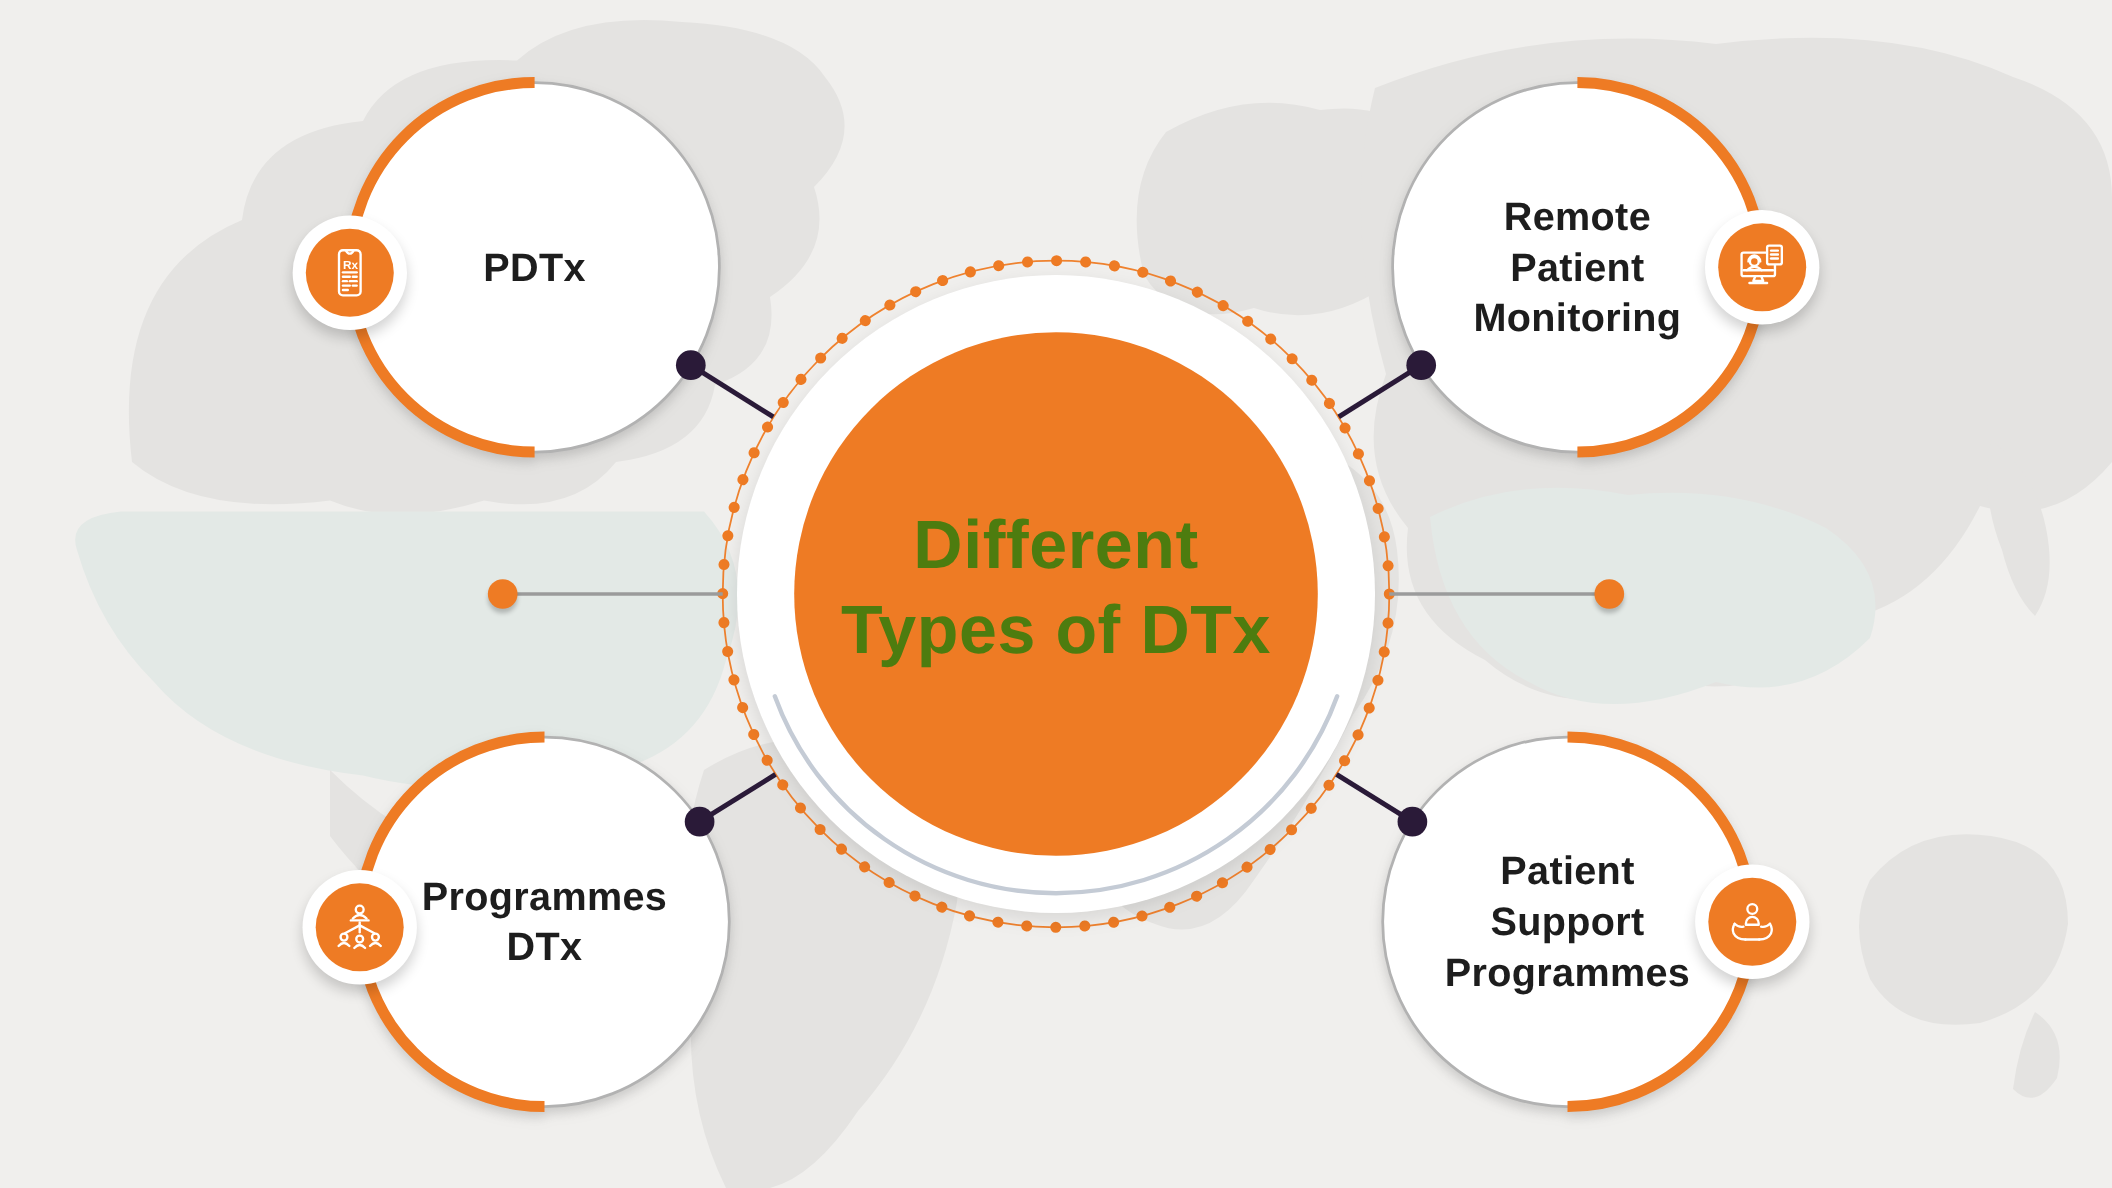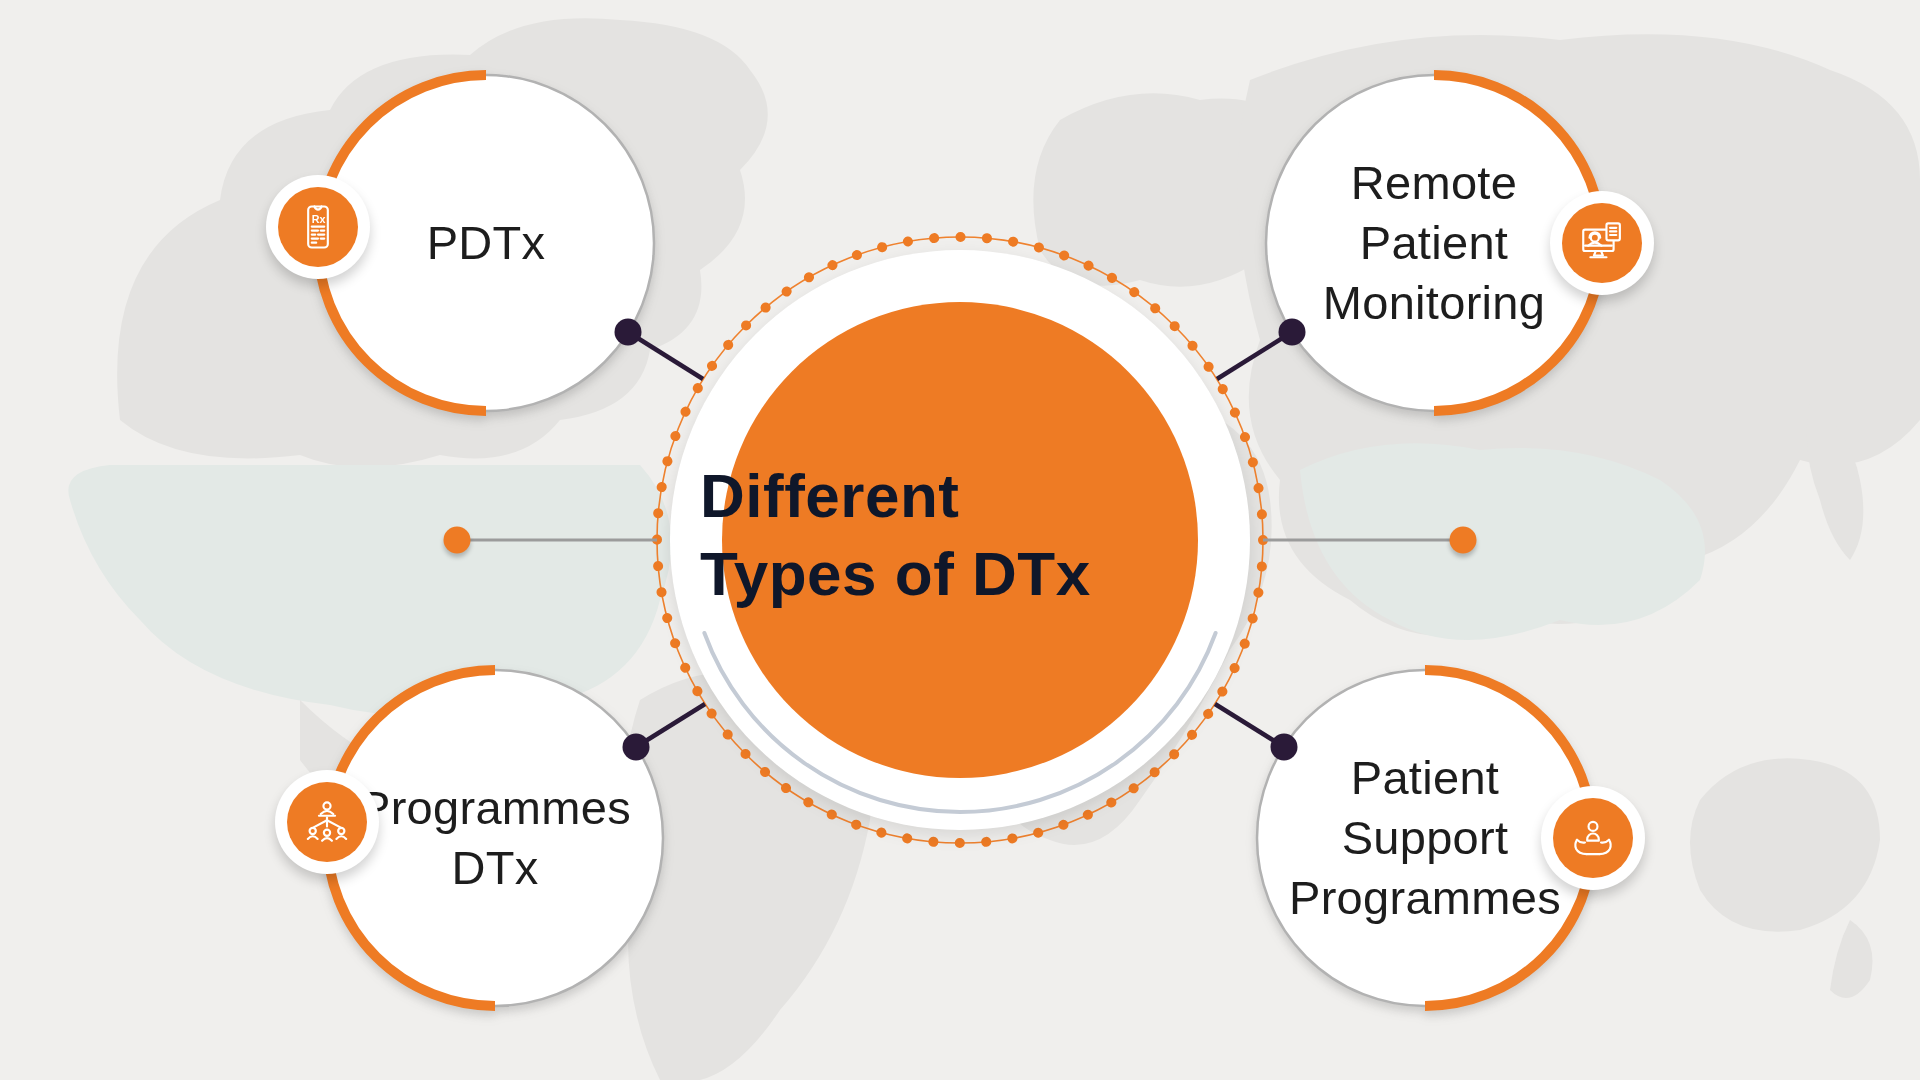--- a/index.html
+++ b/index.html
@@ -26,45 +26,45 @@
 
   
   .center-group{position:absolute;left:630px;top:210px;width:660px;height:660px;z-index:1;}
   .dot-ring-line{fill:none;stroke:var(--accent-orange);stroke-width:1.6;opacity:.95;}
   .dot-ring{fill:none;stroke:var(--accent-orange);stroke-width:10;stroke-linecap:round;stroke-dasharray:0.1 26.34;}
   .big-white{fill:#ffffff;filter:drop-shadow(0 6px 8px rgba(0,0,0,.10));}
   .bottom-arc{fill:none;stroke:var(--arc-gray);stroke-width:4;stroke-linecap:round;}
   .center-orange{fill:var(--accent-orange);}
   .center-title{
     position:absolute;left:700px;top:457px;width:520px;z-index:3;
-    text-align:left;color:#0f172a;font-size:62px;font-weight:700;
+    text-align:center;color:#4d7c0f;font-size:62px;font-weight:700;
     line-height:1.26;white-space:pre-line;letter-spacing:.5px;
   }
 
   
   .node{position:absolute;width:356px;height:356px;z-index:2;}
   .node.tl{left:308px;top:65px;}
   .node.tr{left:1256px;top:65px;}
   .node.bl{left:317px;top:660px;}
   .node.br{left:1247px;top:660px;}
   .node-svg{position:absolute;left:0;top:0;filter:drop-shadow(0 5px 5px rgba(90,90,90,.25));}
   .node-bg{fill:#fff;stroke:var(--ring-gray);stroke-width:2.5;}
   .node-arc{fill:none;stroke:var(--accent-orange);stroke-width:10;}
   .node-label{
     position:absolute;left:0;top:0;width:356px;height:356px;
     display:flex;align-items:center;justify-content:center;
-    text-align:center;font-size:47px;font-weight:400;line-height:1.27;
+    text-align:center;font-size:36px;font-weight:700;line-height:1.27;
     color:var(--label-dark);white-space:pre-line;letter-spacing:.3px;
   }
   .badge{
     position:absolute;width:104px;height:104px;border-radius:50%;background:#fff;
     box-shadow:0 7px 12px rgba(0,0,0,.18);
     display:flex;align-items:center;justify-content:center;
   }
-  .node.tl .badge,.node.bl .badge{left:-42px;top:110px;}
+  .node.tl .badge,.node.bl .badge{left:-42px;top:131px;}
   .node.tr .badge,.node.br .badge{left:294px;top:126px;}
   .badge-inner{
     width:80px;height:80px;border-radius:50%;background:var(--accent-orange);
     display:flex;align-items:center;justify-content:center;
   }
   .icon{stroke:#fff;fill:none;stroke-width:2.4;stroke-linecap:round;stroke-linejoin:round;}
   .icon text{stroke:none;fill:#fff;font-family:"Liberation Sans",sans-serif;font-weight:bold;}
   .icon .fill-orange{fill:var(--accent-orange);}
 
   

